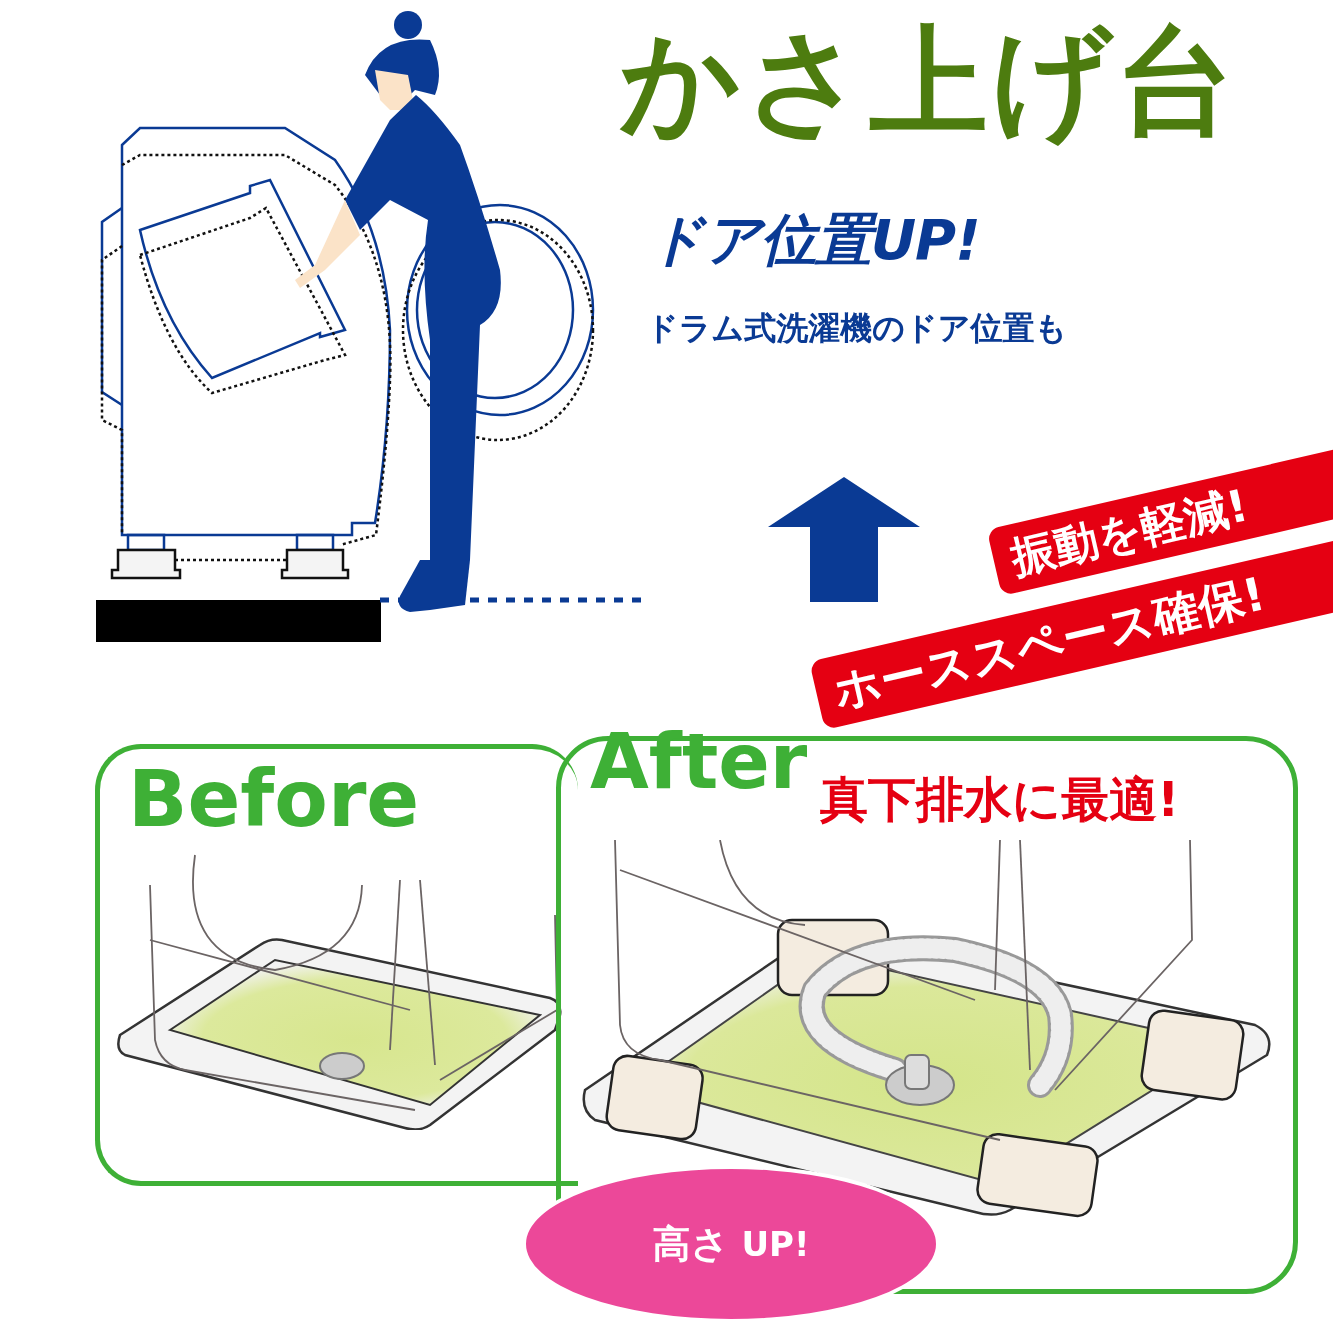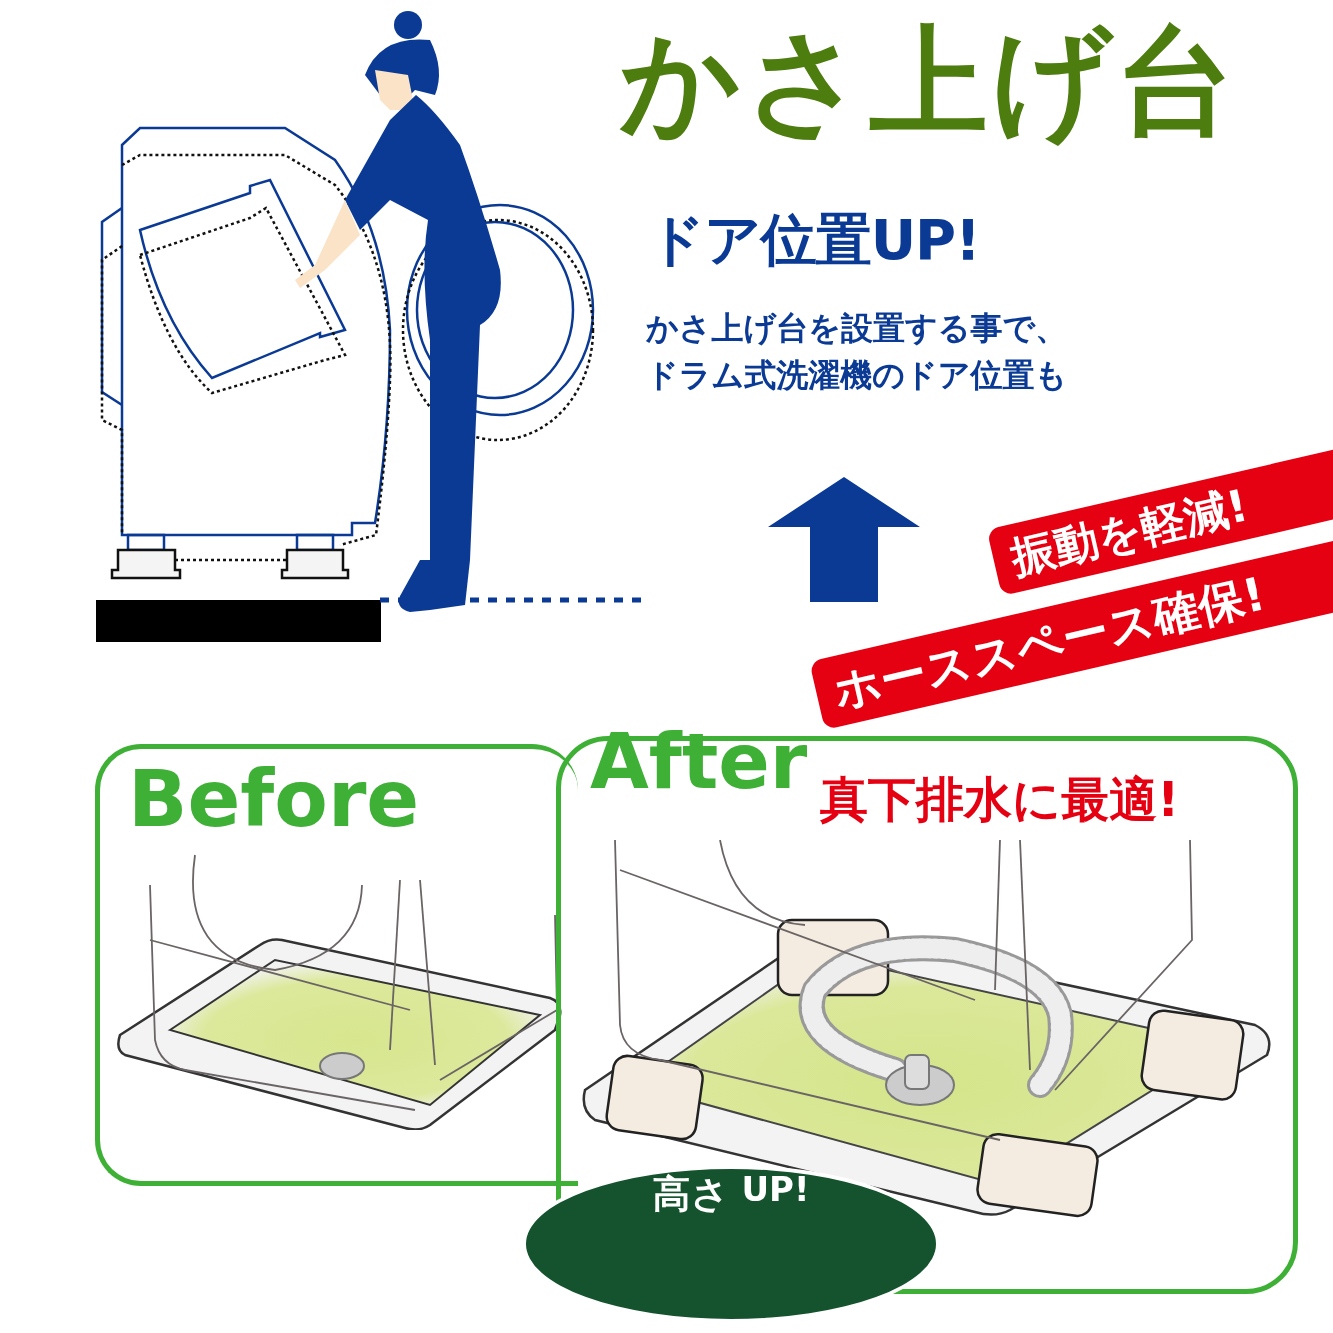--- a/index.html
+++ b/index.html
@@ -2,39 +2,39 @@
 <html><head>
 <meta charset="utf-8">
 <style>
   html, body { margin:0; padding:0; background:#ffffff; }
   body { width:1333px; height:1333px; position:relative; overflow:hidden;
          font-family:"DejaVu Sans", "Liberation Sans", sans-serif; }
   .abs { position:absolute; }
   .main-title { left:620px; top:22px; font-size:118px; font-weight:bold; color:#4d7c0f;
                 letter-spacing:4px; line-height:1; white-space:nowrap; }
   .sub-title { left:648px; top:212px; font-size:56px; font-weight:bold; color:#0a3a94;
-               line-height:1; white-space:nowrap; letter-spacing:-1px; }
+               line-height:1; white-space:nowrap; letter-spacing:-1px;font-style:italic; }
   .desc { left:646px; top:305px; font-size:32px; font-weight:bold; color:#0a3a94;
           line-height:47px; }
   .desc div { white-space:nowrap; }
   .banner { background:#e50012; color:#fff; font-weight:bold; white-space:nowrap;
             transform-origin:left bottom; border-radius:12px 0 0 12px; }
   .banner1 { left:1002px; top:528px; width:400px; height:68px; font-size:44px;
              transform:rotate(-13deg); padding-left:18px; line-height:68px; }
   .banner2 { left:825px; top:660px; width:560px; height:70px; font-size:46px;
              transform:rotate(-13deg); padding-left:18px; line-height:70px; }
   .panel-before { left:95px; top:744px; width:478px; height:432px; border:5px solid #3eb036;
                   border-radius:46px 46px 0 46px; border-right:none; }
   .panel-after { left:556px; top:736px; width:732px; height:548px; border:5px solid #3eb036;
                  border-radius:52px; }
   .lbl-before { left:128px; top:760px; font-size:78px; font-weight:bold; color:#3eb036; line-height:1; }
   .lbl-after { left:590px; top:724px; font-size:76px; font-weight:bold; color:#3eb036; line-height:1; }
   .lbl-drain { left:820px; top:775px; font-size:48px; font-weight:bold; color:#e50012; line-height:1; white-space:nowrap; }
-  .badge { left:522px; top:1165px; width:410px; height:150px; background:#14532d; border-radius:50%;
-           border:4px solid #fff; display:flex; justify-content:center; gap:12px; color:#fff; font-weight:bold; }
+  .badge { left:522px; top:1165px; width:410px; height:150px; background:#ec4899; border-radius:50%;
+           border:4px solid #fff; display:flex; align-items:center; justify-content:center; gap:12px; color:#fff; font-weight:bold; }
   .badge .b-s { font-size:38px; }
   .badge .b-l { font-size:100px; letter-spacing:-4px; line-height:1; }
   .badge .b-u { font-size:34px; }
 </style>
 </head>
 <body>
 
 <svg class="abs" style="left:90px;top:0;" width="560" height="660" viewBox="0 0 560 660">
 
   <g fill="none" stroke="#0a3a94" stroke-width="2.5">
@@ -74,21 +74,20 @@
 </svg>
 
 <svg class="abs" style="left:768px;top:477px;" width="152" height="125" viewBox="0 0 152 125">
   <path d="M76,0 L152,50 L110,50 L110,125 L42,125 L42,50 L0,50 Z" fill="#0a3a94"></path>
 </svg>
 
 <div class="abs main-title">かさ上げ台</div>
 
 <div class="abs sub-title">ドア位置UP!</div>
 <div class="abs desc">
-  <div>かさ上げ台を設置する事で、</div>
   <div>ドラム式洗濯機のドア位置も</div>
 </div>
 
 <div class="abs banner banner1">振動を軽減!</div>
 <div class="abs banner banner2">ホーススペース確保!</div>
 
 <div class="abs panel-before"></div>
 <div class="abs lbl-before">Before</div>
 <svg class="abs" style="left:110px;top:840px;" width="460" height="290" viewBox="0 0 460 290">
   <defs>

